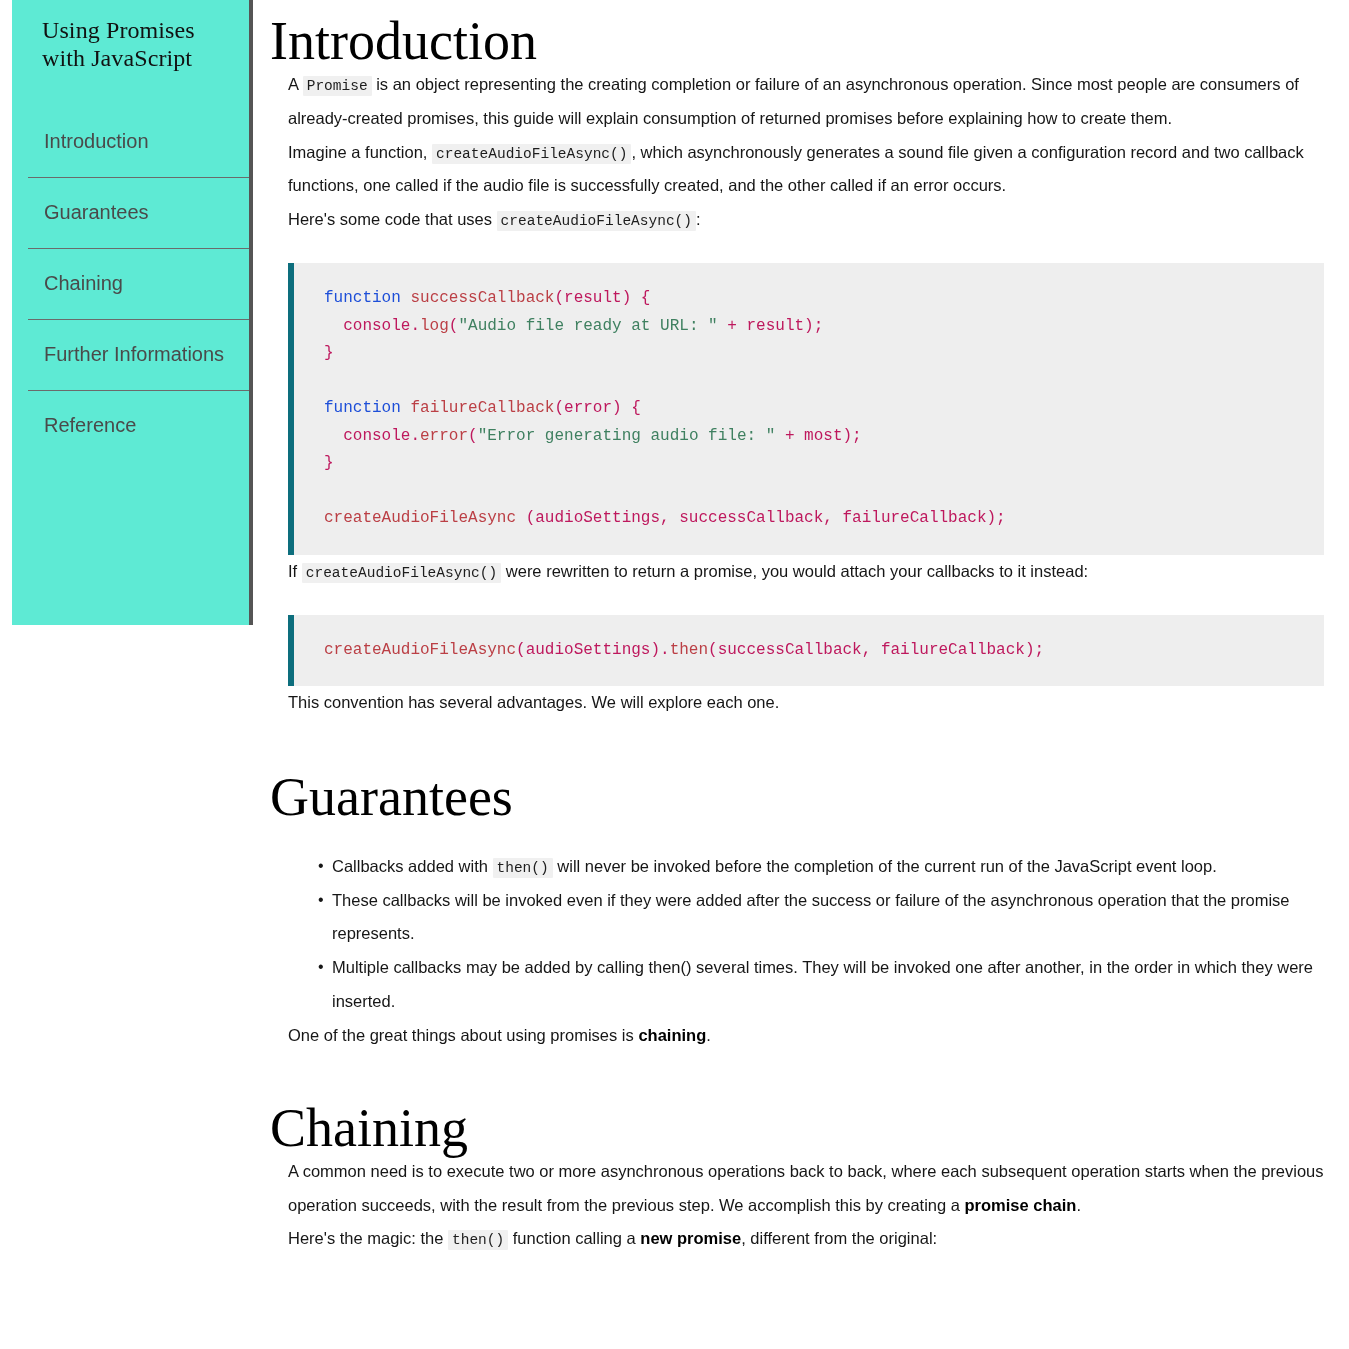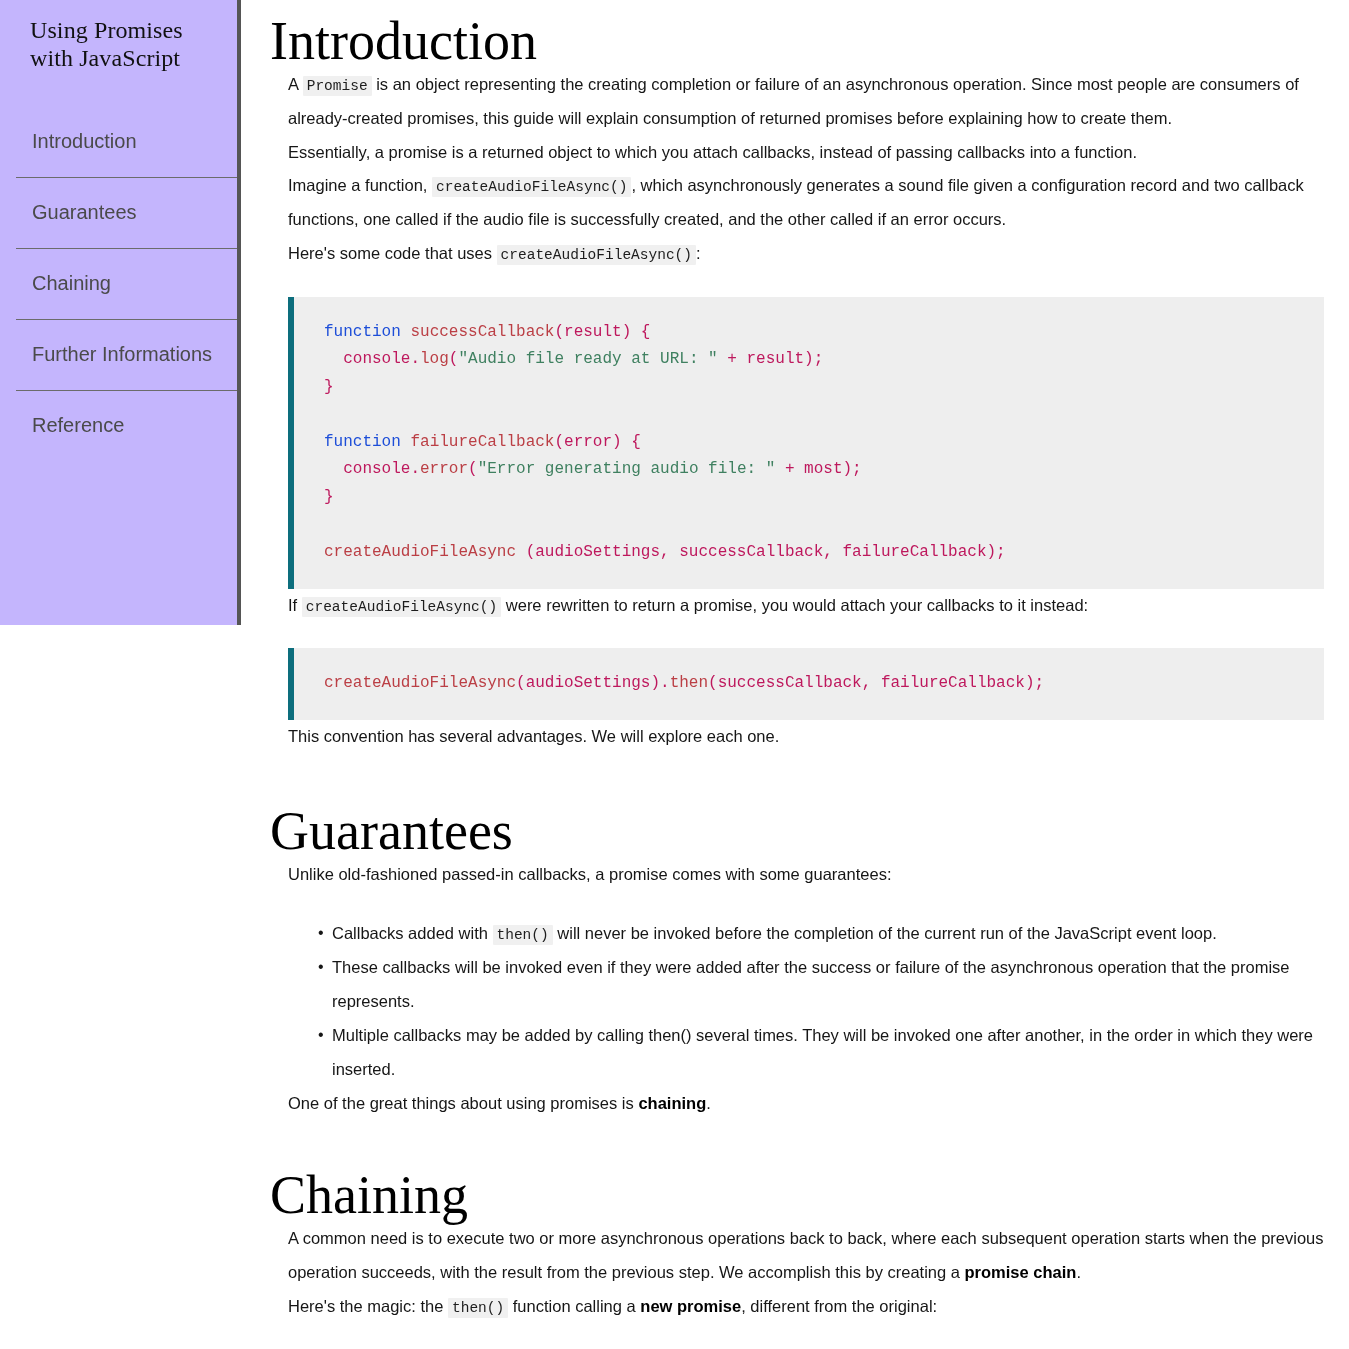--- a/index.html
+++ b/index.html
@@ -12,25 +12,25 @@
     height: 1349px;
     overflow: hidden;
     font-family: "Liberation Sans", sans-serif;
     color: #000000;
     position: relative;
   }
 
   
   #sidebar {
     position: absolute;
-    left: 0;
+    left: 12px;
     top: 0;
     width: 237px;
     height: 625px;
-    background: #c4b5fd;
+    background: #5eead4;
     border-right: 4px solid #555555;
     box-sizing: content-box;
   }
   #sidebar-title {
     font-family: "Liberation Serif", serif;
     font-size: 24px;
     line-height: 1.18;
     color: #111111;
     padding: 16px 20px 0 30px;
     letter-spacing: 0.1px;
@@ -177,21 +177,20 @@
 </div>
 
 <div id="content">
 
   <h1 class="section-heading" id="h-introduction">Introduction</h1>
 
   <p class="body-text para-gap-1">
     <span>A </span><code class="inline">Promise</code><span> is an object representing the creating completion or failure of an asynchronous operation. Since most people are consumers of already-created promises, this guide will explain consumption of returned promises before explaining how to create them.</span>
   </p>
 
-  <p class="body-text para-gap-2">Essentially, a promise is a returned object to which you attach callbacks, instead of passing callbacks into a function.</p>
 
   <p class="body-text para-gap-2">
     <span>Imagine a function, </span><code class="inline">createAudioFileAsync()</code><span>, which asynchronously generates a sound file given a configuration record and two callback functions, one called if the audio file is successfully created, and the other called if an error occurs.</span>
   </p>
 
   <p class="body-text para-gap-2">
     <span>Here's some code that uses </span><code class="inline">createAudioFileAsync()</code><span>:</span>
   </p>
 
   <div class="code-block">
@@ -211,21 +210,20 @@
   </p>
 
   <div class="code-block">
     <pre><span class="tok-fn">createAudioFileAsync</span><span class="tok-pl">(audioSettings).</span><span class="tok-fn">then</span><span class="tok-pl">(successCallback, failureCallback);</span></pre>
   </div>
 
   <p class="body-text para-gap-2">This convention has several advantages. We will explore each one.</p>
 
   <h1 class="section-heading" id="h-guarantees">Guarantees</h1>
 
-  <p class="body-text para-gap-1">Unlike old-fashioned passed-in callbacks, a promise comes with some guarantees:</p>
 
   <ul class="guarantee-list">
     <li>
       <span>Callbacks added with </span><code class="inline">then()</code><span> will never be invoked before the completion of the current run of the JavaScript event loop.</span>
     </li>
     <li>
       <span>These callbacks will be invoked even if they were added after the success or failure of the asynchronous operation that the promise represents.</span>
     </li>
     <li>
       <span>Multiple callbacks may be added by calling then() several times. They will be invoked one after another, in the order in which they were inserted.</span>

